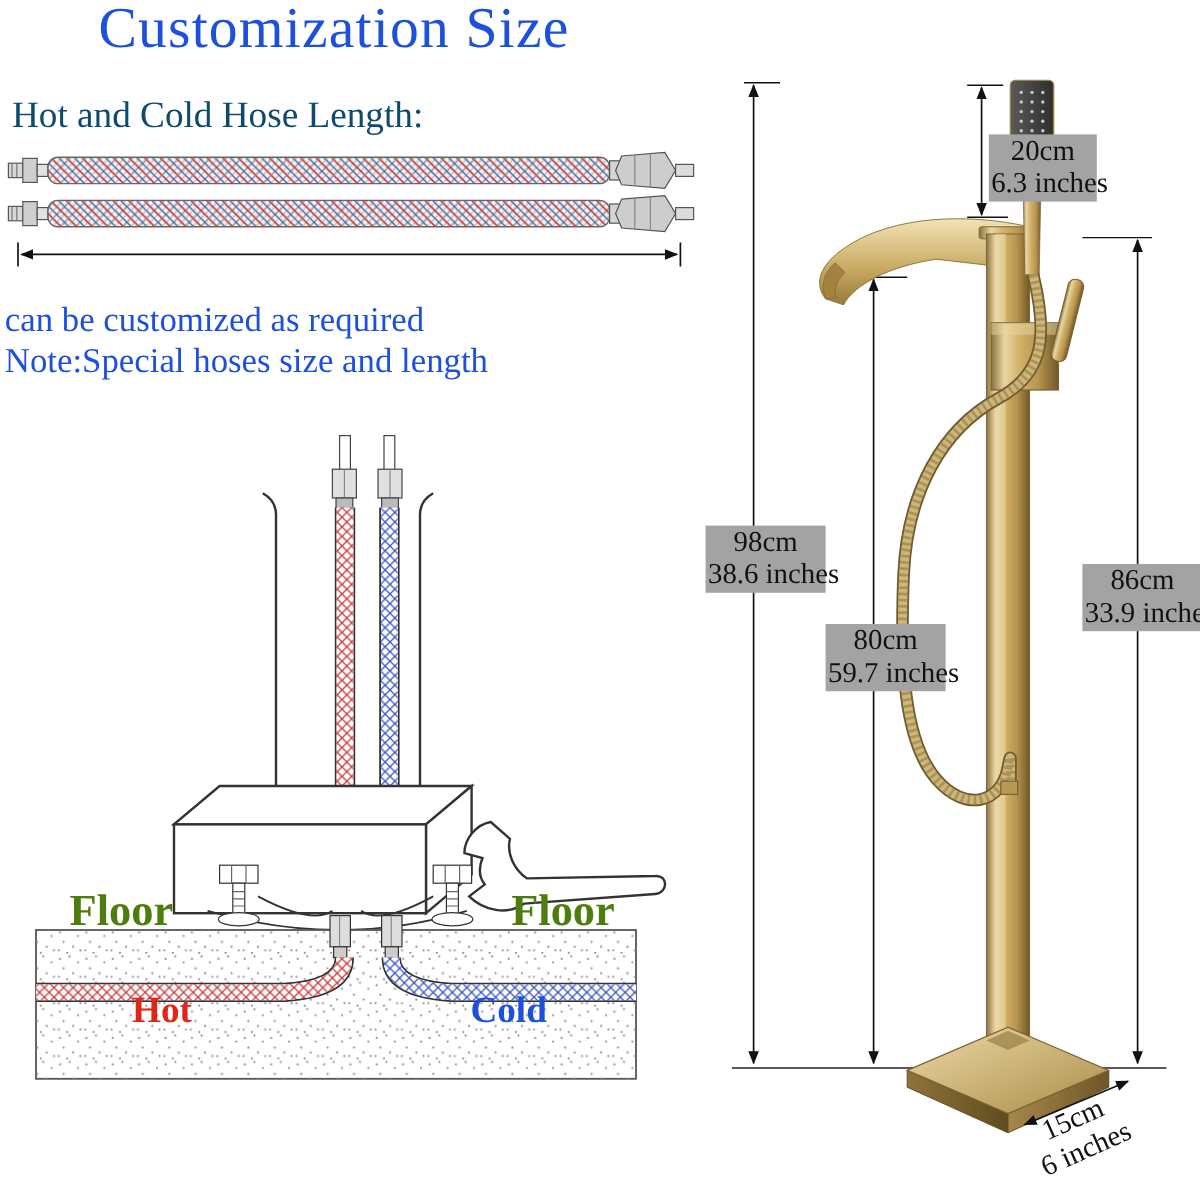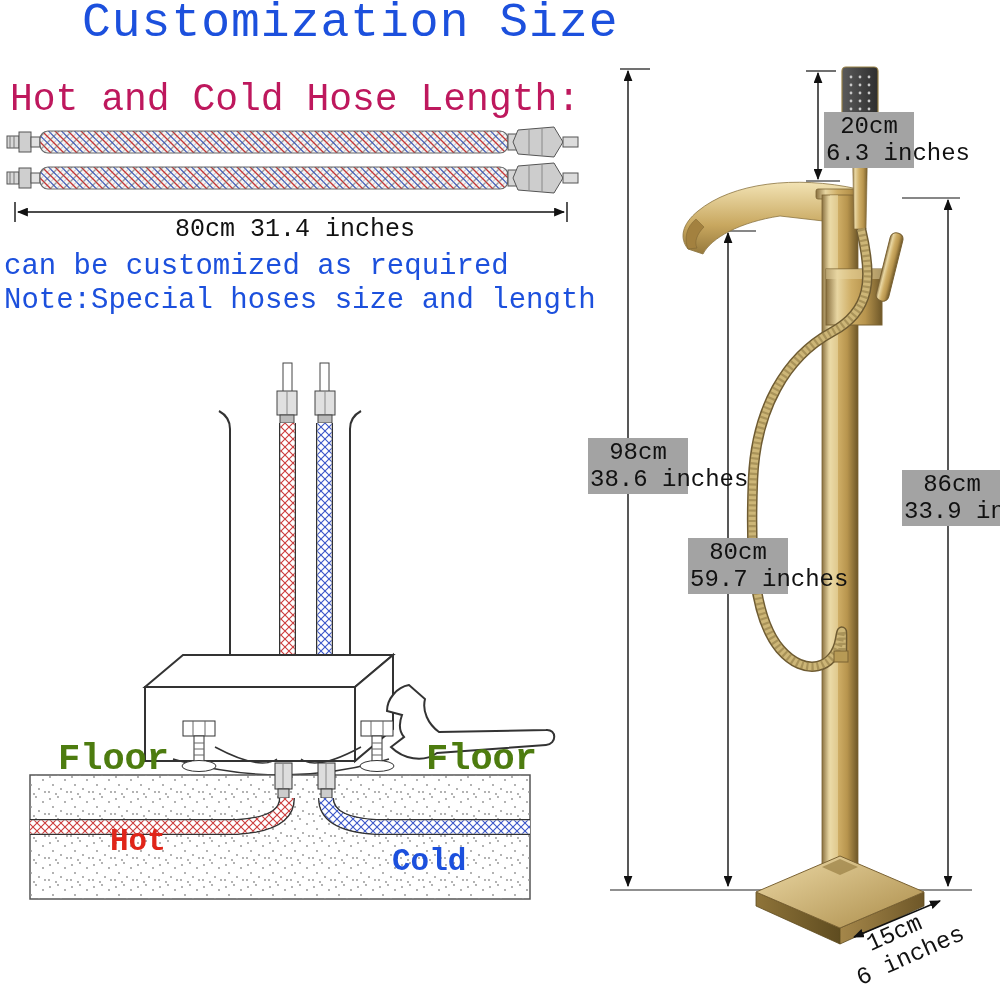--- a/index.html
+++ b/index.html
@@ -1,25 +1,25 @@
 <!DOCTYPE html>
 <html><head>
 <meta charset="utf-8">
 <style>
   html,body{margin:0;padding:0;background:#fff;}
   .canvas{position:relative;width:1000px;height:1000px;background:#fff;overflow:hidden;
-          font-family:Liberation Mono, monospace;color:#111;}
+          font-family:Liberation Serif, serif;color:#111;}
   .abs{position:absolute;}
   .page-title{left:82px;top:-4px;font-size:48px;color:#1c50dd;letter-spacing:1px;white-space:nowrap;}
-  .hose-heading{left:10px;top:78px;font-size:38px;color:#be185d;white-space:nowrap;}
+  .hose-heading{left:10px;top:78px;font-size:31px;color:#0c4a6e;white-space:nowrap;}
   .length-label{left:145px;top:215px;width:300px;text-align:center;font-size:25px;color:#111;}
   .note{left:4px;top:250px;font-size:29px;color:#1c50dd;line-height:1.18;white-space:nowrap;}
   .floor-label{font-size:37px;font-weight:bold;color:#4d7c0f;z-index:6;}
   .hot-label{left:110px;top:824px;font-size:31px;font-weight:bold;color:#e02519;z-index:6;text-align:right;}
-  .cold-label{left:392px;top:824px;font-size:31px;font-weight:bold;color:#1c50dd;z-index:6;margin-top:20px;}
+  .cold-label{left:392px;top:824px;font-size:31px;font-weight:bold;color:#1c50dd;z-index:6;}
   .dim{position:absolute;font-size:24px;text-align:center;line-height:1.13;background:#a3a3a3;
        padding:1px 2px;z-index:6;white-space:nowrap;}
   .dim.nobg{background:transparent;}
   .dim.rot{transform:rotate(-24deg);}
   svg{position:absolute;z-index:1;}
 </style>
 </head>
 <body>
 
 <div class="canvas">
@@ -66,21 +66,20 @@
   <svg class="abs" style="left:5px;top:199px;" width="585" height="30" viewBox="0 0 585 30">
     <defs>
       <marker id="mA1" viewBox="0 0 10 8" refX="9" refY="4" markerWidth="11" markerHeight="9" markerUnits="userSpaceOnUse" orient="auto-start-reverse">
         <path d="M0,0 L10,4 L0,8 Z" fill="#111"></path>
       </marker>
     </defs>
     <line x1="10" y1="3" x2="10" y2="23" stroke="#111" stroke-width="1.4"></line>
     <line x1="562" y1="3" x2="562" y2="23" stroke="#111" stroke-width="1.4"></line>
     <line x1="13" y1="13" x2="559" y2="13" stroke="#111" stroke-width="1.4" marker-start="url(#mA1)" marker-end="url(#mA1)"></line>
   </svg>
-  <div class="abs length-label">80cm  31.4 inches</div>
 
   <div class="abs note">
     <div>can be customized as required</div>
     <div>Note:Special hoses size and length</div>
   </div>
 
   <svg class="abs" style="left:25px;top:355px;" width="545" height="555" viewBox="0 0 545 555">
     <defs>
       <pattern id="hatchRed" width="8" height="8" patternUnits="userSpaceOnUse">
         <rect width="8" height="8" fill="#fff"></rect>
@@ -303,21 +302,21 @@
       <polygon points="242,812 260,804 278,812 260,820" fill="#8f7439" opacity="0.6"></polygon>
     </g>
 
     <line x1="274" y1="882" x2="360" y2="846" stroke="#111" stroke-width="1.4" marker-start="url(#mA2)" marker-end="url(#mA2)"></line>
   </svg>
 
   <div class="dim" style="left:588px;top:438px;width:96px;">
     <div>98cm</div>
     <div>38.6 inches</div>
   </div>
-  <div class="dim" style="left:688px;top:538px;width:96px;">
+  <div class="dim" style="left:688px;top:520px;width:96px;">
     <div>80cm</div>
     <div>59.7 inches</div>
   </div>
   <div class="dim" style="left:902px;top:470px;width:96px;">
     <div>86cm</div>
     <div>33.9 inches</div>
   </div>
   <div class="dim" style="left:824px;top:112px;width:86px;">
     <div>20cm</div>
     <div>6.3 inches</div>

